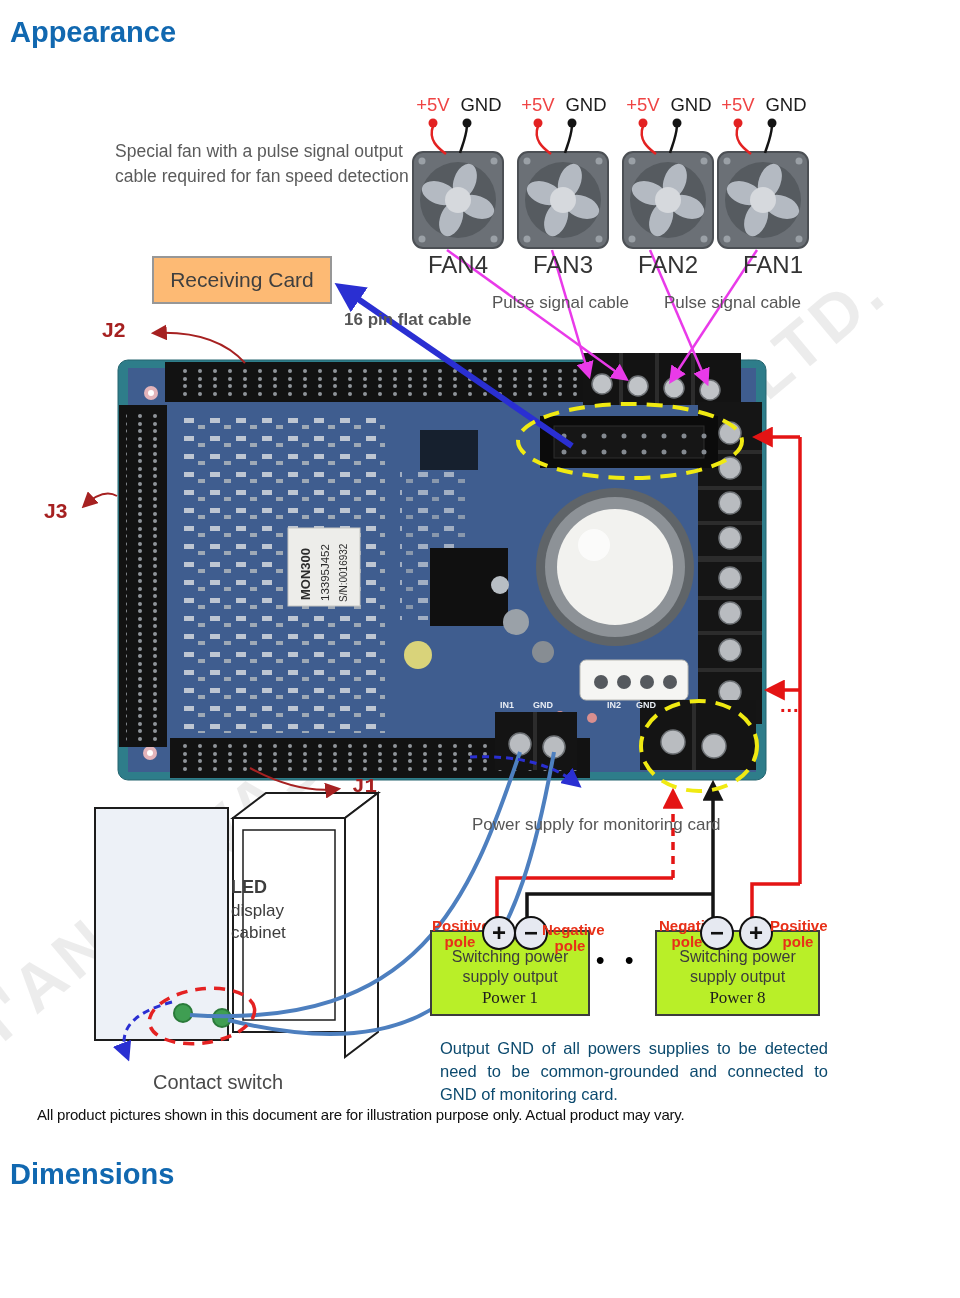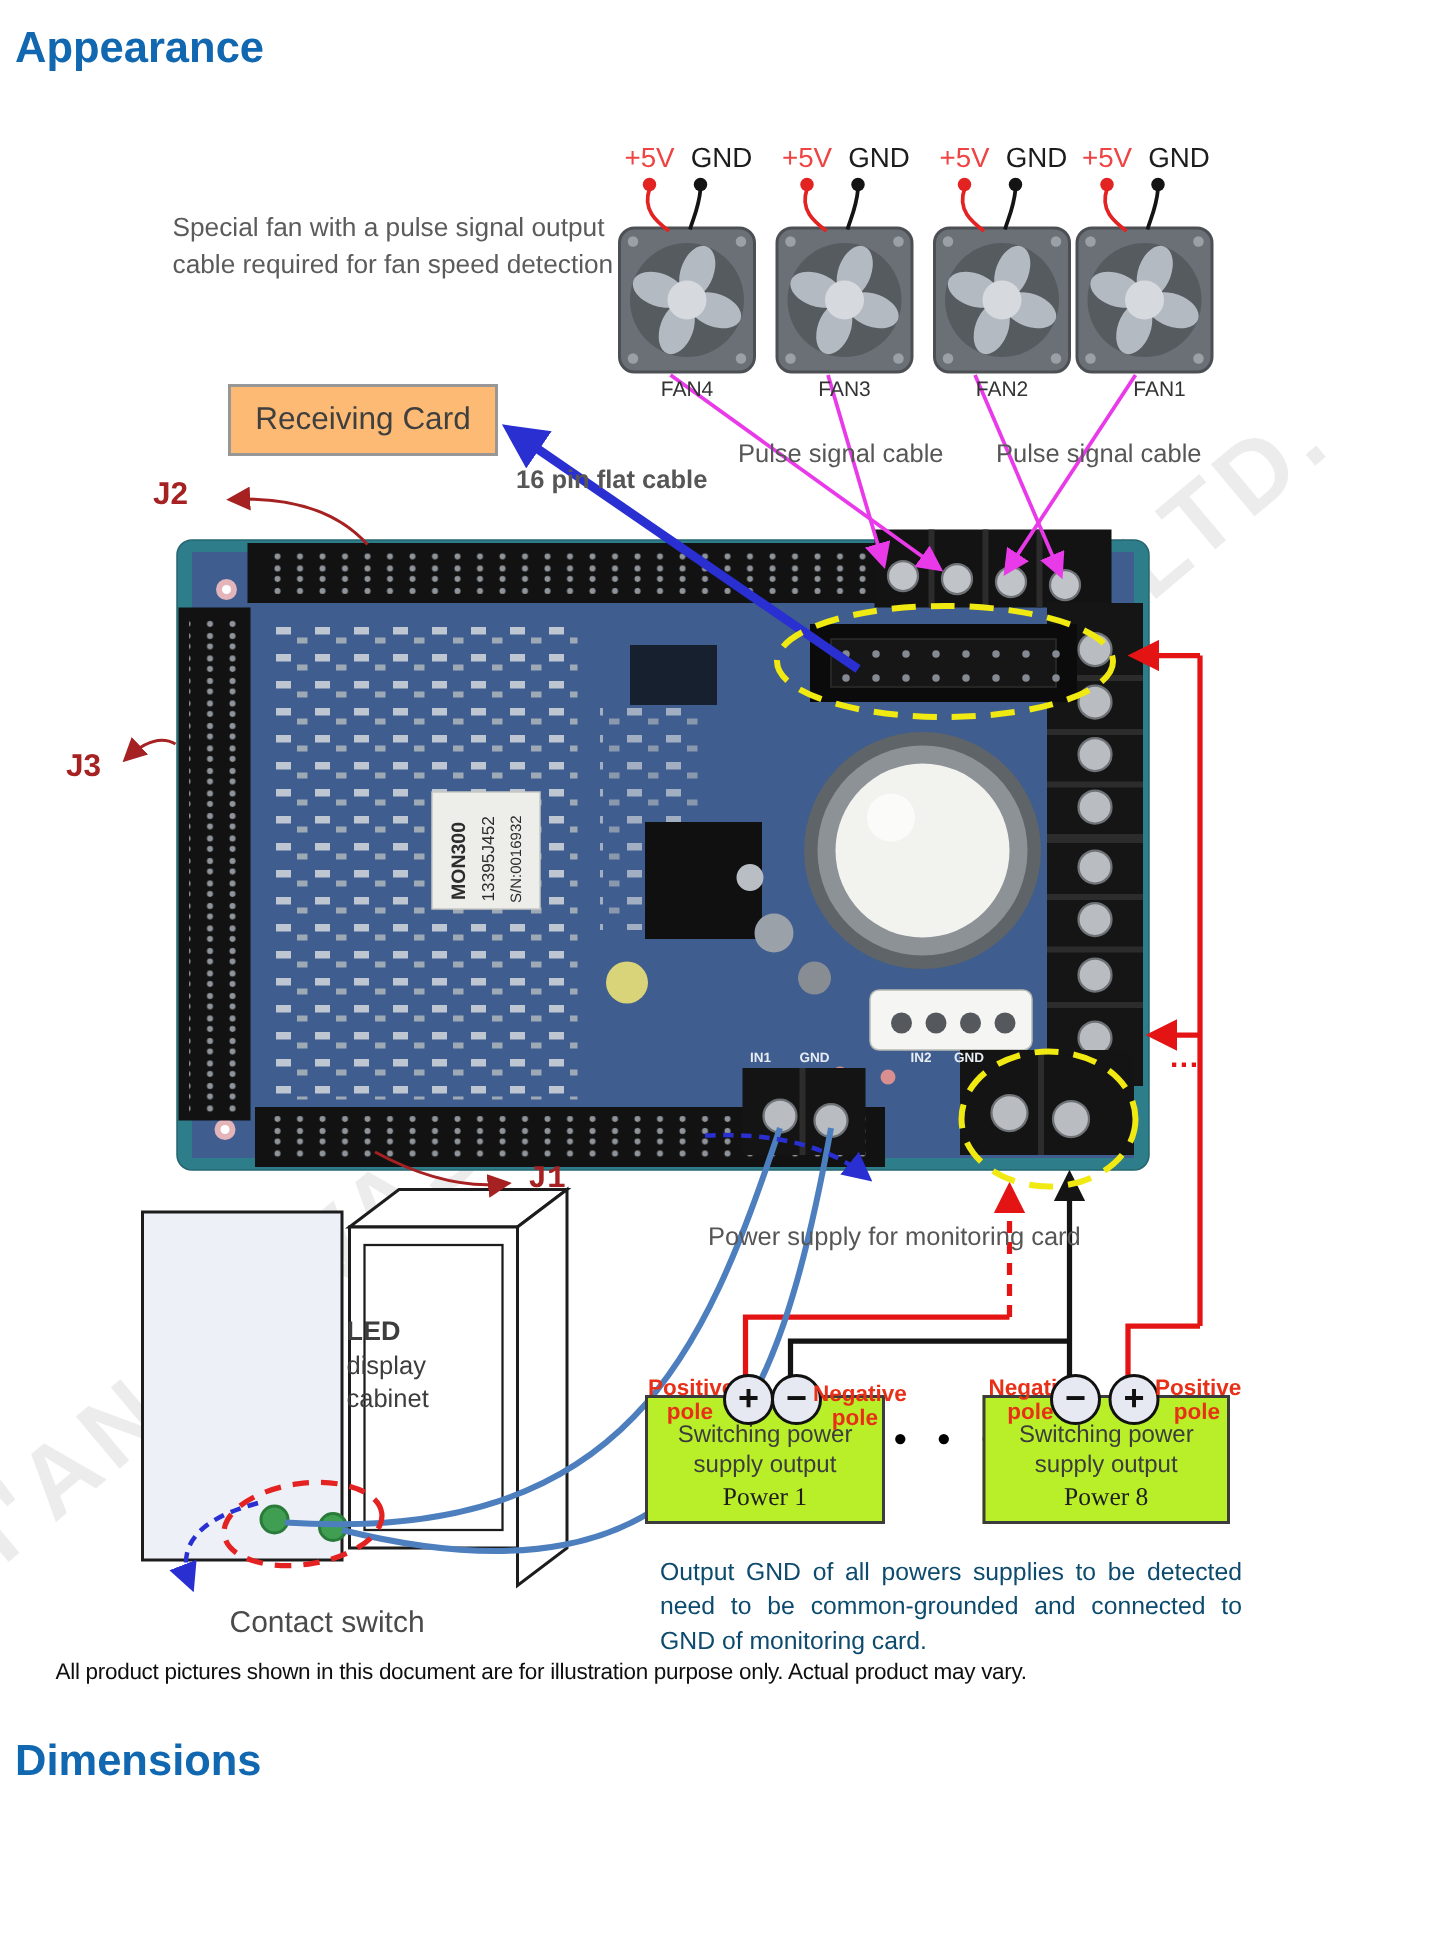--- a/index.html
+++ b/index.html
@@ -7,21 +7,21 @@
         font-family:"Liberation Sans",sans-serif;color:#222;}
   .abs{position:absolute;}
   .h1{font-size:29px;font-weight:bold;color:#1168b0;z-index:3;}
   .watermark{left:-50px;top:1020px;font-size:66px;font-weight:bold;color:#000;opacity:.07;
              transform:rotate(-40deg);transform-origin:0 50%;white-space:nowrap;letter-spacing:5px;z-index:0;}
   svg.diagram{left:0;top:0;z-index:1;}
   .lbl{z-index:2;}
   .fan-note{left:115px;top:139px;width:312px;font-size:17.5px;line-height:1.42;color:#5b5b5b;}
   .v5{top:94px;width:42px;text-align:center;font-size:18.5px;color:#ef4444;}
   .gnd{top:94px;width:48px;text-align:center;font-size:18.5px;color:#1c1c1c;}
-  .fan-name{top:251px;width:70px;text-align:center;font-size:14px;color:#333;}
+  .fan-name{top:251px;width:70px;text-align:center;font-size:24px;color:#333;}
   .recv{left:152px;top:256px;width:176px;height:44px;background:#fdba74;border:2px solid #979797;
         display:flex;align-items:center;justify-content:center;font-size:21px;color:#3f3f3f;}
   .cable-lbl{font-size:17px;color:#565656;}
   .jlbl{font-size:21px;font-weight:bold;color:#a62121;}
   .cab-text{left:231px;top:876px;font-size:17px;color:#3d3d3d;line-height:1.32;}
   .cab-text b{font-size:18px;}
   .contact{left:153px;top:1054px;font-size:20px;color:#4a4a4a;margin-top:17px;}
   .pbox{top:930px;height:86px;background:#b9ef28;border:2px solid #3c3c3c;box-sizing:border-box;
         text-align:center;font-size:16px;color:#3c3c3c;line-height:1.22;padding-top:15px;}
   .pbox .pname{font-family:"Liberation Serif",serif;font-size:17px;color:#1d1d1d;margin-top:2px;}

